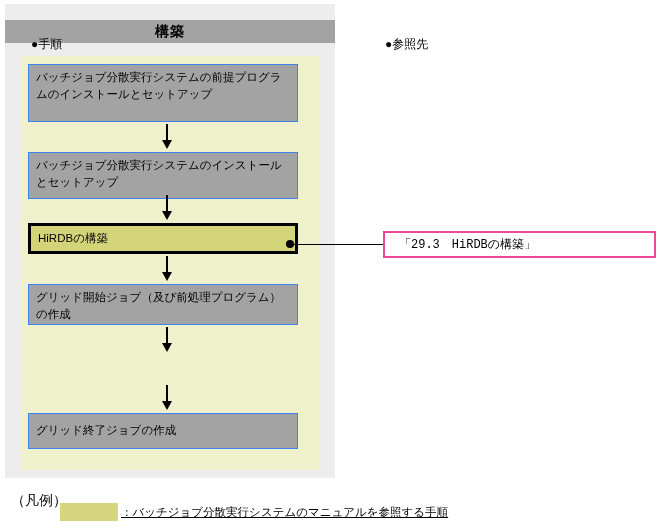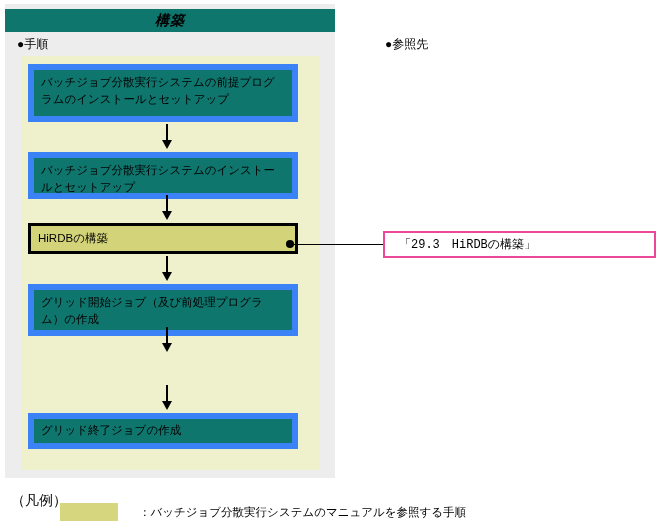--- a/index.html
+++ b/index.html
@@ -23,75 +23,74 @@
     left: 5px;
     top: 4px;
     width: 330px;
     height: 474px;
     background: #ededed;
     box-sizing: border-box;
   }
   .panel-title {
     position: absolute;
     left: 0;
-    top: 5px;
+    top: 16px;
     width: 330px;
     height: 23px;
-    background: #0f766e;
+    background: #a3a3a3;
     display: flex;
     align-items: center;
     justify-content: center;
     font-size: 14px;
     font-weight: bold;
     letter-spacing: 1px;
-    font-style: italic;
   }
 
   .section-label {
     position: absolute;
     font-size: 12px;
     white-space: nowrap;
   }
-  .label-tejun { left: 17px; top: 36px; }
+  .label-tejun { left: 31px; top: 36px; }
   .label-sansho { left: 365px; top: 36px; margin-left: 20px; }
 
   
   .flow-column {
     position: absolute;
     left: 21px;
     top: 56px;
     width: 299px;
     height: 414px;
     background: #eff0cc;
     box-sizing: border-box;
   }
 
   
   .step {
     position: absolute;
     left: 7px;
     width: 270px;
-    background: #0f766e;
-    border: 6px solid #3b82f6;
+    background: #a3a3a3;
+    border: 1px solid #3b82f6;
     box-sizing: border-box;
     font-size: 11.5px;
     line-height: 17px;
     padding: 4px 7px 5px 7px;
     color: #000000;
   }
   .step.emphasis {
     border: 3px solid #000000;
     background: #d3d37a;
     padding: 4px 7px 5px 7px;
   }
 
   .step-1 { top: 8px;   height: 58px; }
   .step-2 { top: 96px;  height: 47px; }
   .step-3 { top: 167px; height: 31px; display: flex; align-items: center; }
-  .step-4 { top: 228px; height: 52px; font-family: Liberation Mono, monospace; }
+  .step-4 { top: 228px; height: 41px; font-family: Liberation Mono, monospace; }
   .step-5 { top: 299px; height: 28px; display: flex; align-items: center; }
   .step-6 { top: 357px; height: 36px; display: flex; align-items: center; }
 
   .step-3 .step-text,
   .step-5 .step-text,
   .step-6 .step-text { display: block; }
 
   
   .arrow {
     position: absolute;
@@ -181,22 +180,23 @@
     display: flex;
     align-items: center;
   }
   .legend-swatch {
     width: 58px;
     height: 18px;
     background: #d6d67f;
   }
   .legend-text {
     font-size: 11.5px;
-    margin-left: 21px;
+    margin-left: 3px;
     white-space: nowrap;
+    text-decoration: underline;
   }
 </style>
 </head>
 <body>
 
 <div class="panel">
   <div class="panel-title">構築</div>
 </div>
 
 <div class="section-label label-tejun">●手順</div>

